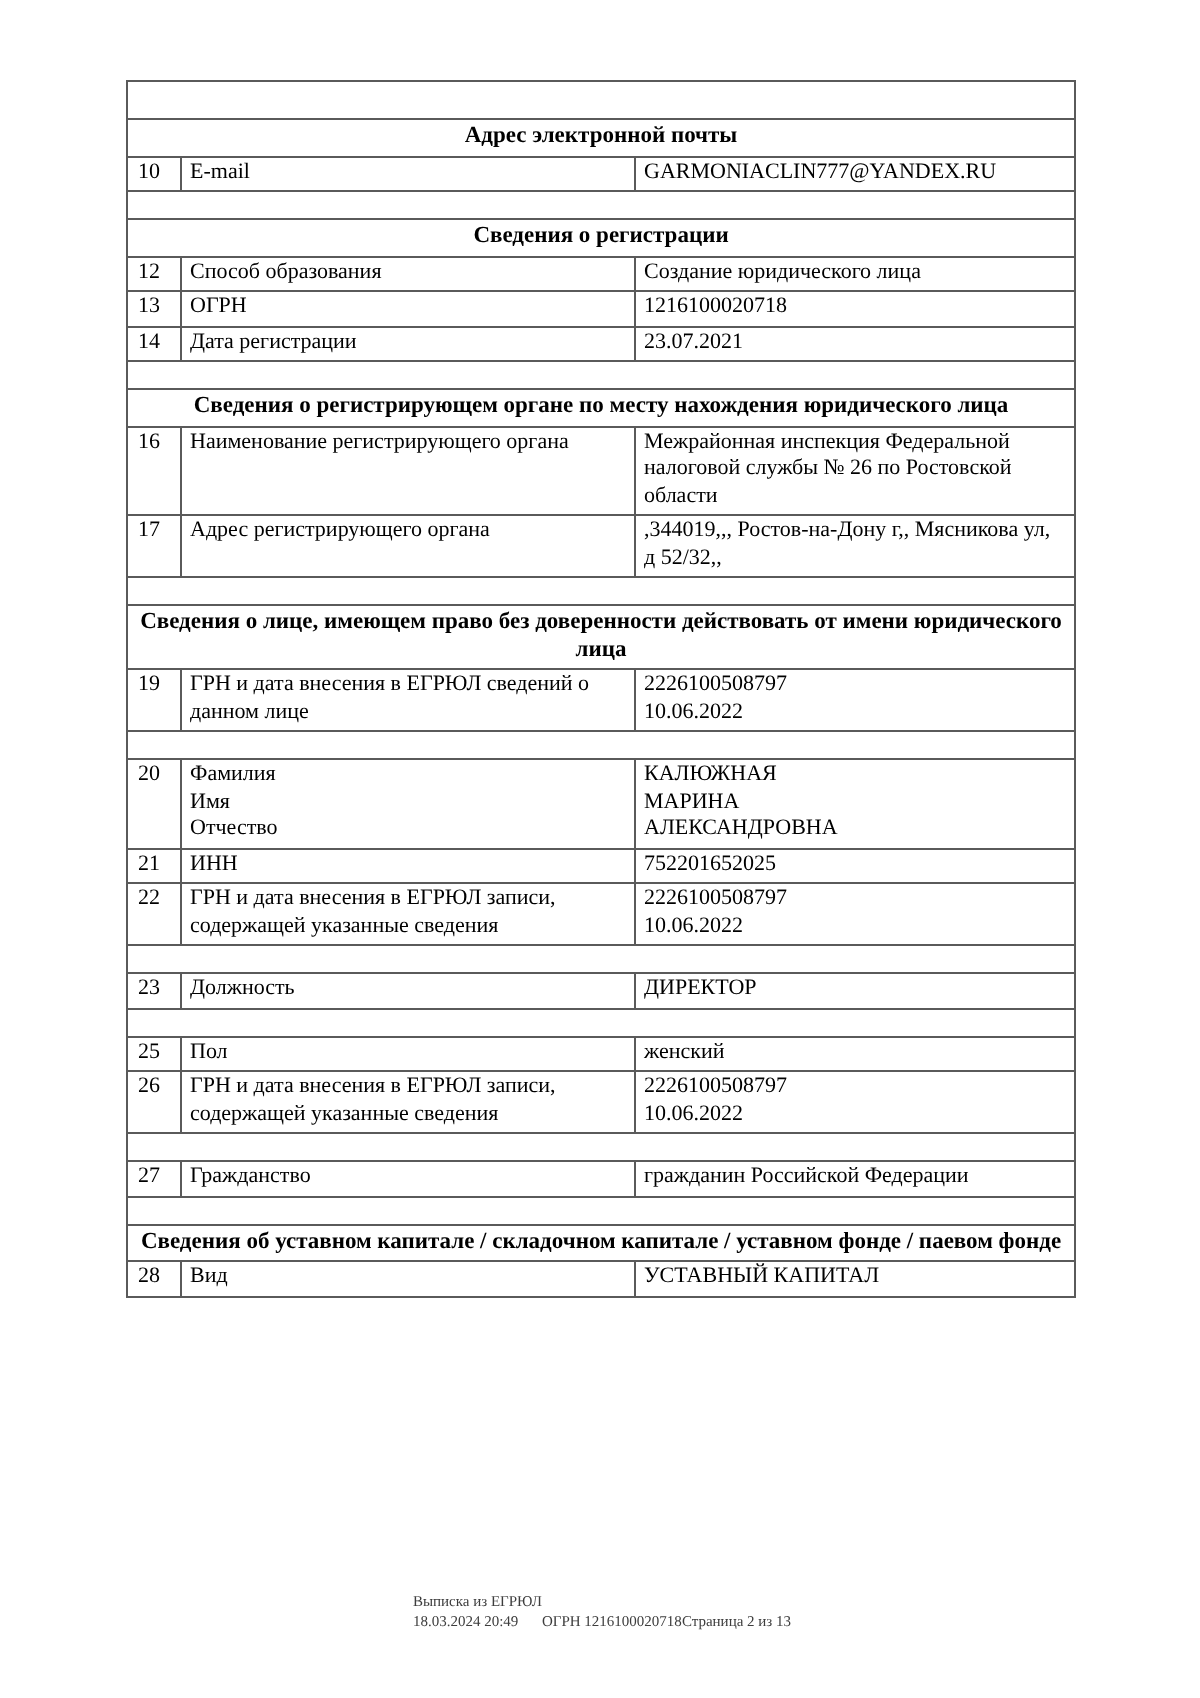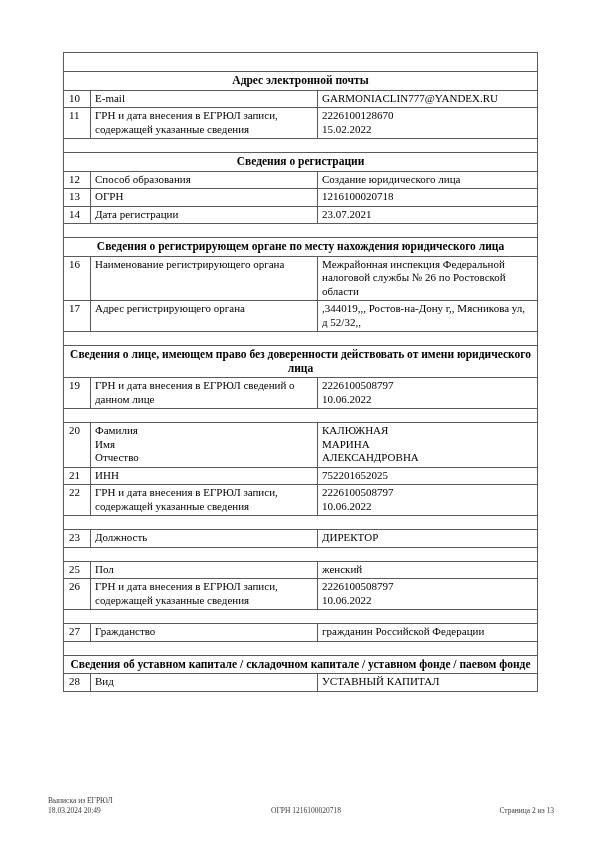--- a/index.html
+++ b/index.html
@@ -11,21 +11,21 @@
     width: 600px;
     height: 849px;
     position: relative;
     font-family: "Liberation Serif", "DejaVu Serif", serif;
     color: #000000;
     overflow: hidden;
   }
   .doc-table {
     position: absolute;
     left: 63px;
-    top: 52px;
+    top: 40px;
     width: 474px;
     border-collapse: collapse;
     table-layout: fixed;
   }
   .doc-table td {
     border: 1px solid #5a5a5a;
     font-size: 11px;
     line-height: 13.5px;
     vertical-align: top;
     padding: 1px 4px 2px 4px;
@@ -48,21 +48,21 @@
   td.cell-num {
     padding-left: 5px;
     margin-top: 24px;
   }
   .footer {
     position: absolute;
     left: 48px;
     right: 46px;
     top: 796px;
     display: flex;
-    justify-content: space-between;
+    justify-content: center;
     align-items: flex-end;
     font-size: 7.5px;
     line-height: 9.5px;
     color: #3d3d3d;
   }
   .footer-left div { white-space: nowrap; }
   .footer-center { white-space: nowrap; }
   .footer-right { white-space: nowrap; }
 </style>
 </head>
@@ -83,30 +83,20 @@
       </tr>
       <tr>
         <td class="cell-num">10</td>
         <td class="cell-label">
           <div>E-mail</div>
         </td>
         <td class="cell-value">
           <div>GARMONIACLIN777@YANDEX.RU</div>
         </td>
       </tr>
-      <tr>
-        <td class="cell-num">11</td>
-        <td class="cell-label">
-          <div>ГРН и дата внесения в ЕГРЮЛ записи, содержащей указанные сведения</div>
-        </td>
-        <td class="cell-value">
-          <div>2226100128670</div>
-          <div>15.02.2022</div>
-        </td>
-      </tr>
       <tr class="spacer-row">
         <td colspan="3"></td>
       </tr>
       <tr>
         <td colspan="3" class="section-header">Сведения о регистрации</td>
       </tr>
       <tr>
         <td class="cell-num">12</td>
         <td class="cell-label">
           <div>Способ образования</div>

